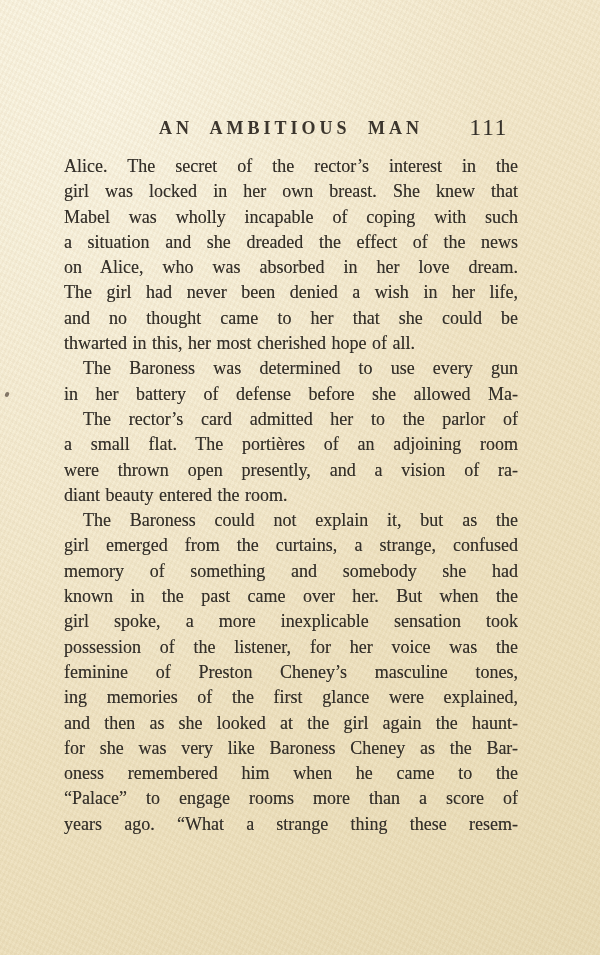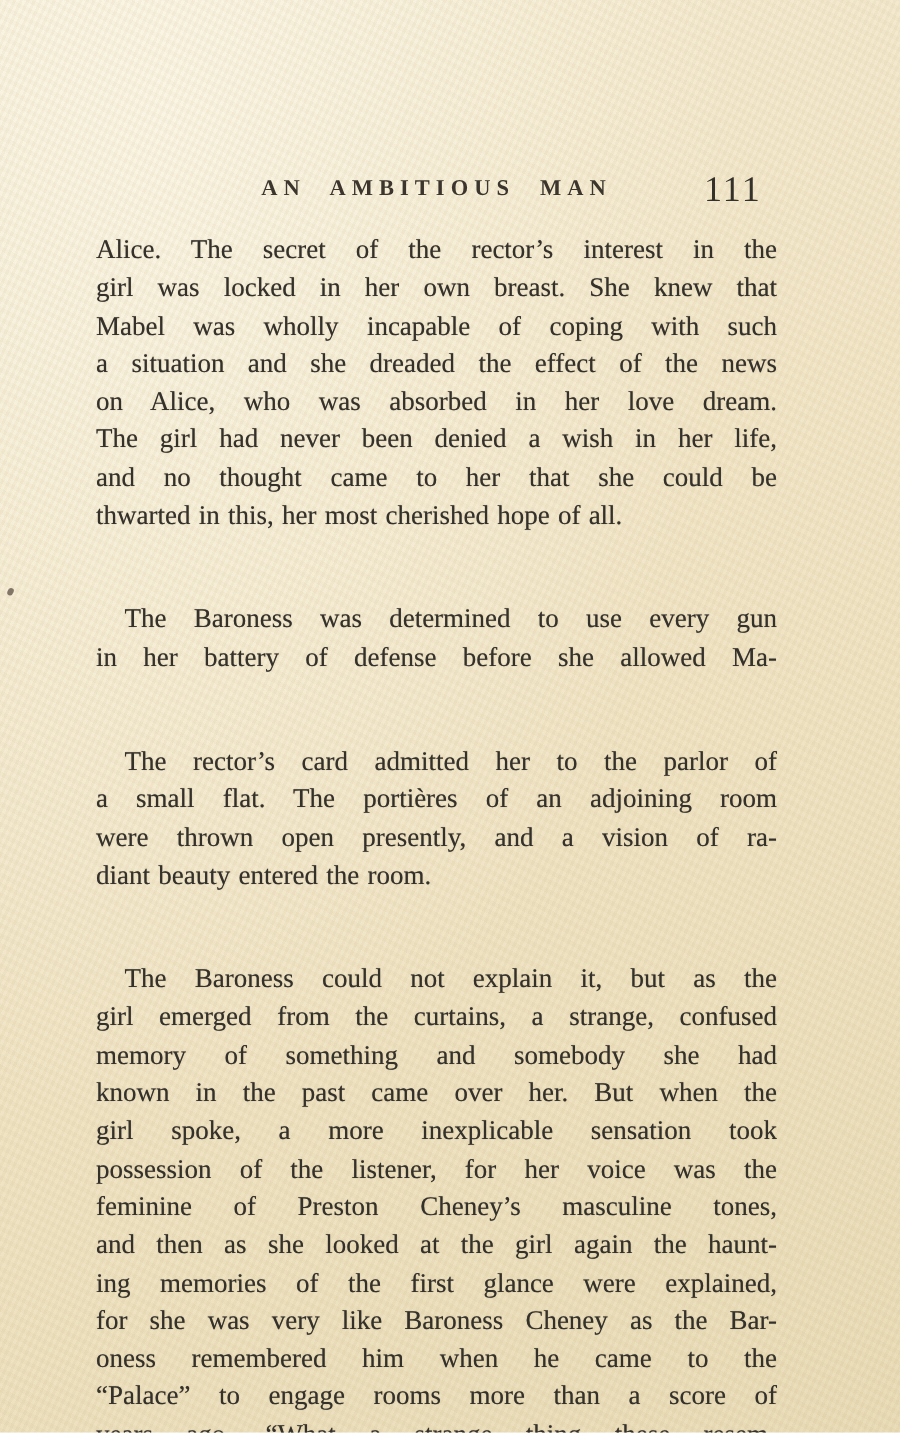--- a/index.html
+++ b/index.html
@@ -28,21 +28,21 @@
   .running-header {
     position: absolute;
     top: 114px;
     left: 64px;
     width: 454px;
     height: 22px;
   }
   .header-title {
     display: block;
     text-align: center;
-    font-size: 15px;
+    font-size: 18px;
     font-weight: 700;
     letter-spacing: 4px;
     word-spacing: 9px;
     color: #3b352d;
     padding-top: 4px;
   }
   .page-number {
     position: absolute;
     top: 0;
     right: 10px;
@@ -62,21 +62,20 @@
     white-space: normal;
     text-align: justify;
     
     text-align-last: justify;
     word-spacing: 1px;
     color: #34302a;
     text-shadow: 0 0 0.5px rgba(52,48,42,0.55);
   }
   .line.indent {
     text-indent: 19px;
-    margin-top: 44px;
   }
   .line.para-end {
     text-align-last: left;
   }
   .ink-speck {
     position: absolute;
     left: 5px;
     top: 392px;
     width: 4px;
     height: 5px;
@@ -111,22 +110,22 @@
       <div class="line">a small flat.  The portières of an adjoining room</div>
       <div class="line">were thrown open presently, and a vision of ra-</div>
       <div class="line para-end">diant beauty entered the room.</div>
       <div class="line indent">The Baroness could not explain it, but as the</div>
       <div class="line">girl emerged from the curtains, a strange, confused</div>
       <div class="line">memory of something and somebody she had</div>
       <div class="line">known in the past came over her.  But when the</div>
       <div class="line">girl spoke, a more inexplicable sensation took</div>
       <div class="line">possession of the listener, for her voice was the</div>
       <div class="line">feminine of Preston Cheney’s masculine tones,</div>
+      <div class="line">ing memories of the first glance were explained,</div>
       <div class="line">and then as she looked at the girl again the haunt-</div>
-      <div class="line">ing memories of the first glance were explained,</div>
       <div class="line">for she was very like Baroness Cheney as the Bar-</div>
       <div class="line">oness remembered him when he came to the</div>
       <div class="line">“Palace” to engage rooms more than a score of</div>
       <div class="line">years ago.  “What a strange thing these resem-</div>
     </div>
 
   <div class="ink-speck"></div>
 
 </div>
 

